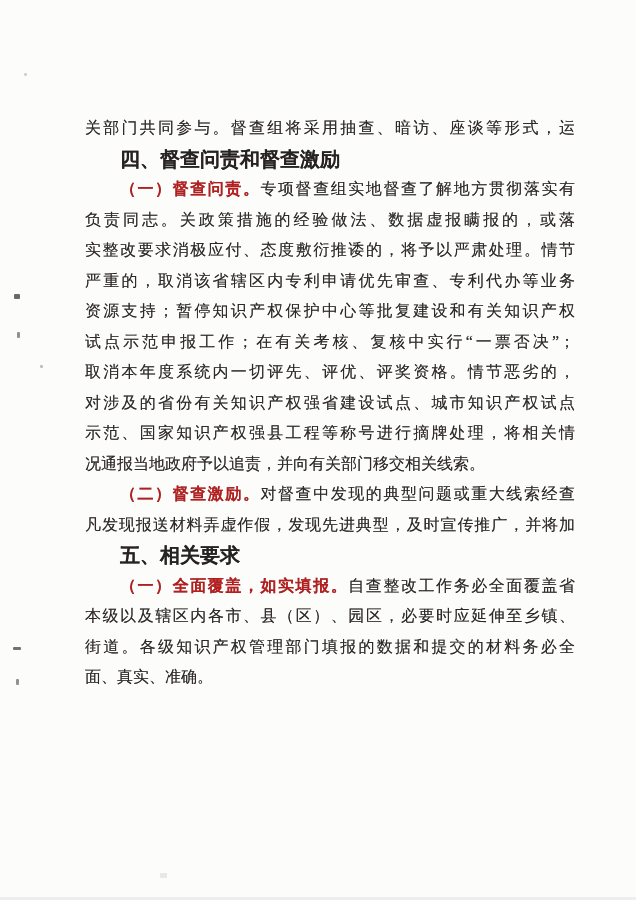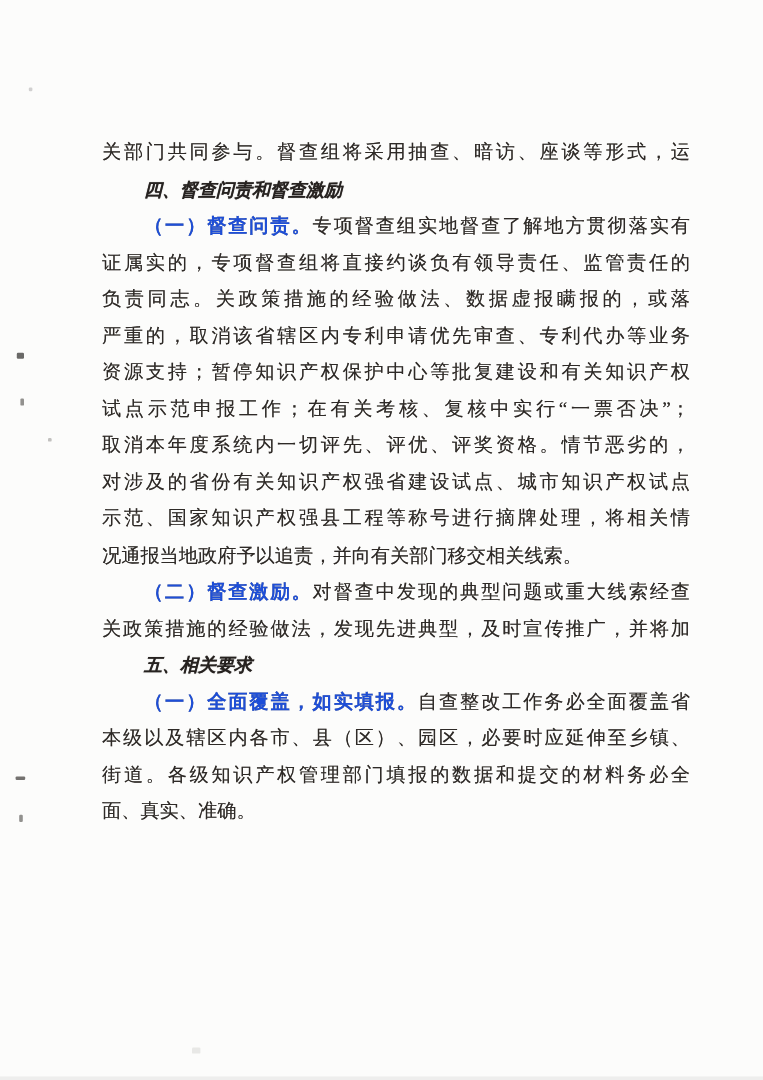--- a/index.html
+++ b/index.html
@@ -45,55 +45,54 @@
   .line.fill {
     white-space: normal;
     text-align: justify;
     text-align-last: justify;
   }
   .line.indent {
     text-indent: 35px;
   }
   .line.heading {
     font-weight: 700;
-    font-size: 15px;
+    font-size: 20px;
     color: #262220;
     text-shadow: 0 0 0.6px rgba(30,26,22,0.7);
-    font-style: italic;
   }
   .lead {
     font-weight: 700;
-    color: #1d4ed8;
+    color: #b91c1c;
   }
   .speckle {
     position: absolute;
     background: #3a3835;
     border-radius: 1px;
     pointer-events: none;
   }
 </style>
 </head>
 <body>
 
 <div class="page">
   <div class="text-block" id="doc-lines">
       <div class="line fill">关部门共同参与。督查组将采用抽查、暗访、座谈等形式，运</div>
       <div class="line heading indent">四、督查问责和督查激励</div>
       <div class="line indent fill"><b class="lead">（一）督查问责。</b><span>专项督查组实地督查了解地方贯彻落实有</span></div>
-      <div class="line fill">证属实的，专项督查组将直接约谈负有领导责任、监管责任的</div>
       <div class="line fill">负责同志。关政策措施的经验做法、数据虚报瞒报的，或落</div>
+      <div class="line fill">实整改要求消极应付、态度敷衍推诿的，将予以严肃处理。情节</div>
       <div class="line fill">严重的，取消该省辖区内专利申请优先审查、专利代办等业务</div>
       <div class="line fill">资源支持；暂停知识产权保护中心等批复建设和有关知识产权</div>
       <div class="line fill">试点示范申报工作；在有关考核、复核中实行“一票否决”；</div>
       <div class="line fill">取消本年度系统内一切评先、评优、评奖资格。情节恶劣的，</div>
       <div class="line fill">对涉及的省份有关知识产权强省建设试点、城市知识产权试点</div>
       <div class="line fill">示范、国家知识产权强县工程等称号进行摘牌处理，将相关情</div>
       <div class="line">况通报当地政府予以追责，并向有关部门移交相关线索。</div>
       <div class="line indent fill"><b class="lead">（二）督查激励。</b><span>对督查中发现的典型问题或重大线索经查</span></div>
-      <div class="line fill">关政策措施的经验做法，发现先进典型，及时宣传推广，并将加</div>
+      <div class="line fill">凡发现报送材料弄虚作假，发现先进典型，及时宣传推广，并将加</div>
       <div class="line heading indent">五、相关要求</div>
       <div class="line indent fill"><b class="lead">（一）全面覆盖，如实填报。</b><span>自查整改工作务必全面覆盖省</span></div>
       <div class="line fill">本级以及辖区内各市、县（区）、园区，必要时应延伸至乡镇、</div>
       <div class="line fill">街道。各级知识产权管理部门填报的数据和提交的材料务必全</div>
       <div class="line">面、真实、准确。</div>
     </div>
   <div id="speckles">
       <div class="speckle" style="left: 24px; top: 73px; width: 3px; height: 3px; opacity: 0.22;"></div>
       <div class="speckle" style="left: 14px; top: 294px; width: 6px; height: 5px; opacity: 0.75;"></div>
       <div class="speckle" style="left: 17px; top: 332px; width: 3px; height: 6px; opacity: 0.55;"></div>

